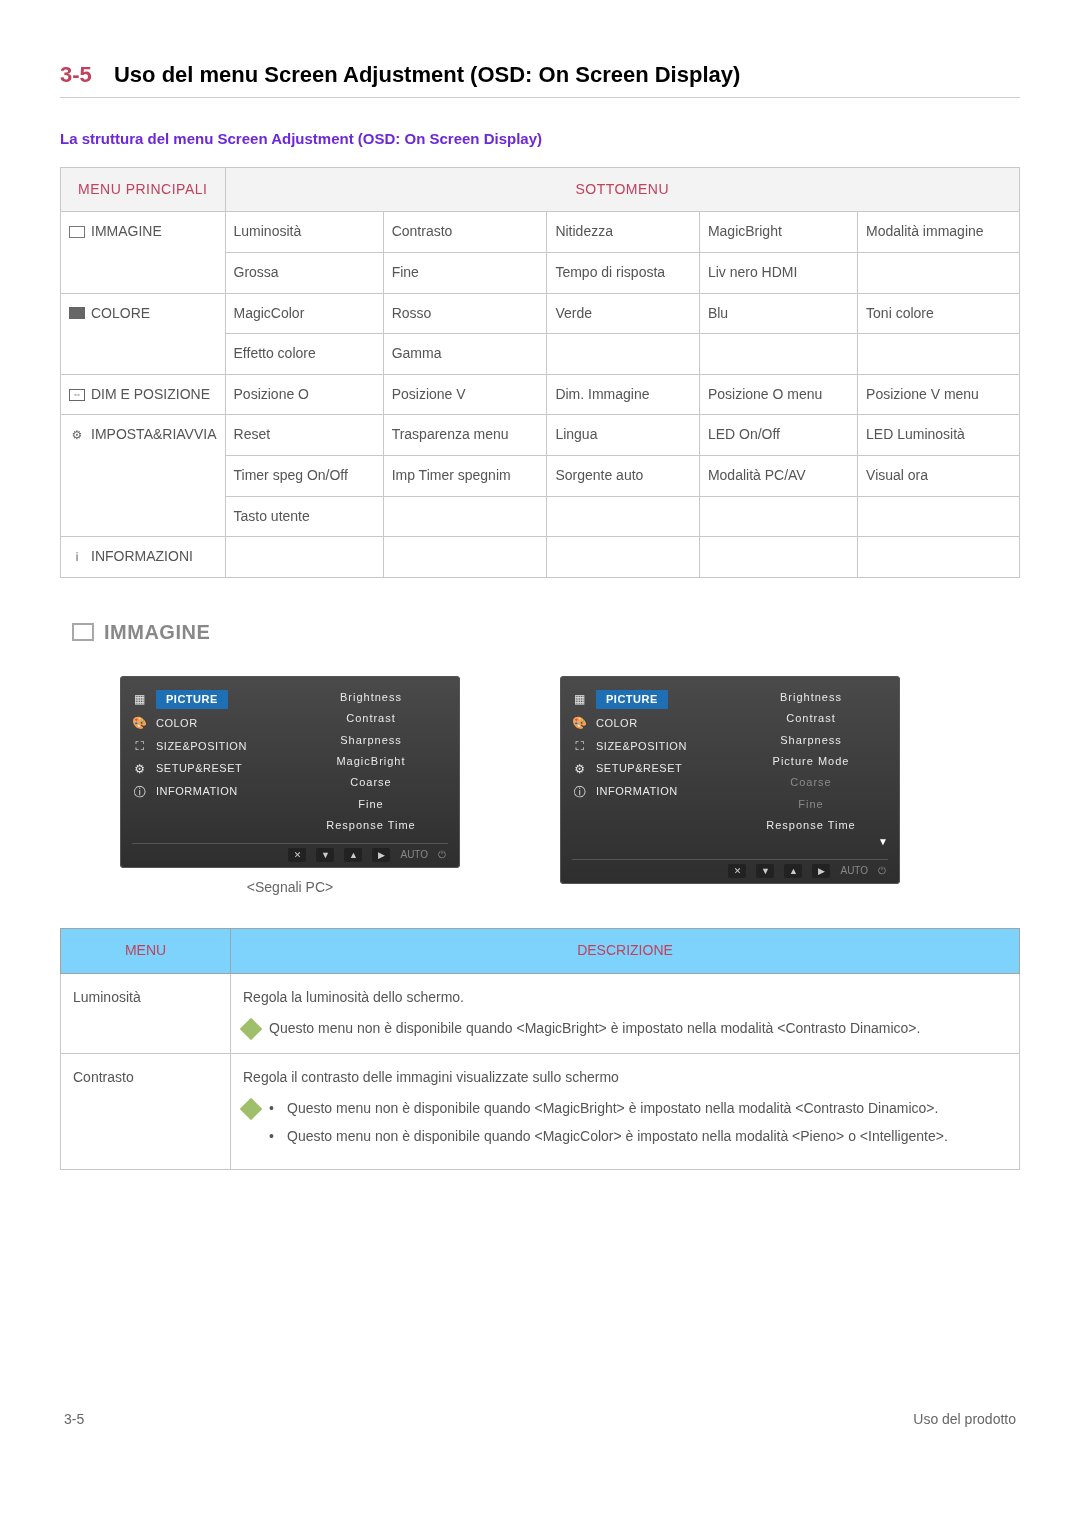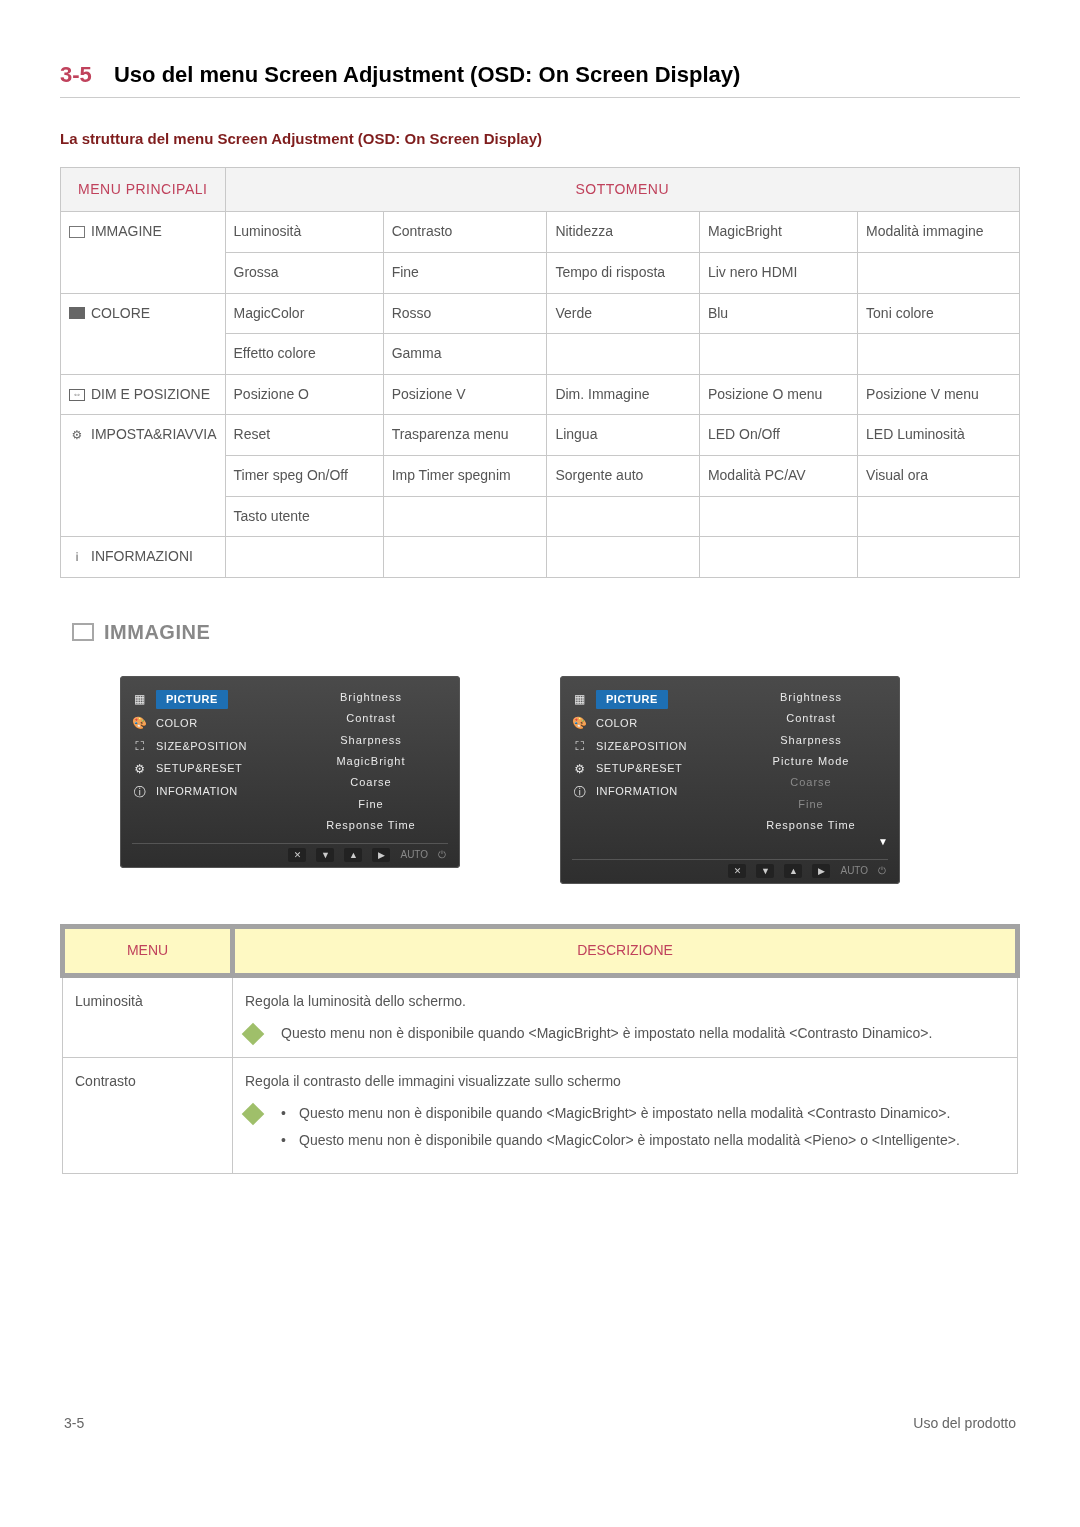--- a/index.html
+++ b/index.html
@@ -9,21 +9,21 @@
     color: #585858;
     width: 1080px;
     margin: 0 auto;
     padding: 60px 60px 40px 60px;
     font-size: 15px;
     line-height: 1.4;
   }
   .section-number { color: #c0425c; font-size: 22px; font-weight: bold; display:inline-block; margin-right:18px;}
   .section-title { color: #000000; font-size: 22px; font-weight: bold; display:inline-block;}
   .header-row { margin-bottom: 30px; border-bottom: 1px solid #ccc; padding-bottom:6px;}
-  .subtitle { font-weight: bold; font-size: 15px; color: #7f1d1d; margin-bottom: 18px; }
+  .subtitle { font-weight: bold; font-size: 15px; color: #6d28d9; margin-bottom: 18px; }
   table.menu-structure {
     width: 100%;
     border-collapse: collapse;
     margin-bottom: 40px;
   }
   table.menu-structure th {
     background: #f3f3f3;
     color: #c0425c;
     font-size: 14px;
     font-weight: normal;
@@ -108,37 +108,37 @@
   }
   .osd-footer .lbl { font-size:10px; color:#888; align-self:center;}
   .osd-caption { font-size:14px; color:#666; }
 
   table.desc {
     width:100%;
     border-collapse:collapse;
     margin-top:20px;
   }
   table.desc th {
-    background:#fef9c3;
+    background:#7dd3fc;
     color:#c0425c;
     font-weight:normal;
     font-size:14px;
     padding:12px 8px;
-    border:5px solid #a3a3a3;
+    border:1px solid #a3a3a3;
     text-align:center;
   }
   table.desc th.menu-col { width:170px; }
   table.desc td {
     border:1px solid #c8c8c8;
     padding:14px 12px;
     font-size:14px;
     color:#555;
     vertical-align:top;
   }
-  .note { display:flex; gap:20px; margin-top:12px; align-items:flex-start;}
+  .note { display:flex; gap:10px; margin-top:12px; align-items:flex-start;}
   .note-icon {
     width:16px;height:16px; flex:0 0 16px;
     background:#9fbf6a;
     transform:rotate(45deg);
     margin-top:2px;
   }
   .note-list { list-style: none; padding-left: 0; }
   .note-list li { position:relative; padding-left:18px; margin-bottom:8px;}
   .note-list li::before { content:"•"; position:absolute; left:0; top:0; color:#555;}
 
@@ -301,20 +301,21 @@
       </div>
       <div class="osd-footer" id="osd-footer-pc">
           <div class="btn">✕</div>
           <div class="btn">▼</div>
           <div class="btn">▲</div>
           <div class="btn">▶</div>
           <span class="lbl">AUTO</span>
           <span class="lbl">⏻</span>
         </div>
     </div>
+    <div class="osd-caption">&lt;Segnali PC&gt;</div>
   </div>
 
   <div class="osd-col">
     <div class="osd-panel">
       <div class="osd-body">
         <div class="osd-left" id="osd-left-av">
             <div class="item active">
               <span class="glyph">▦</span>
               <span class="tab">PICTURE</span>
             </div>

